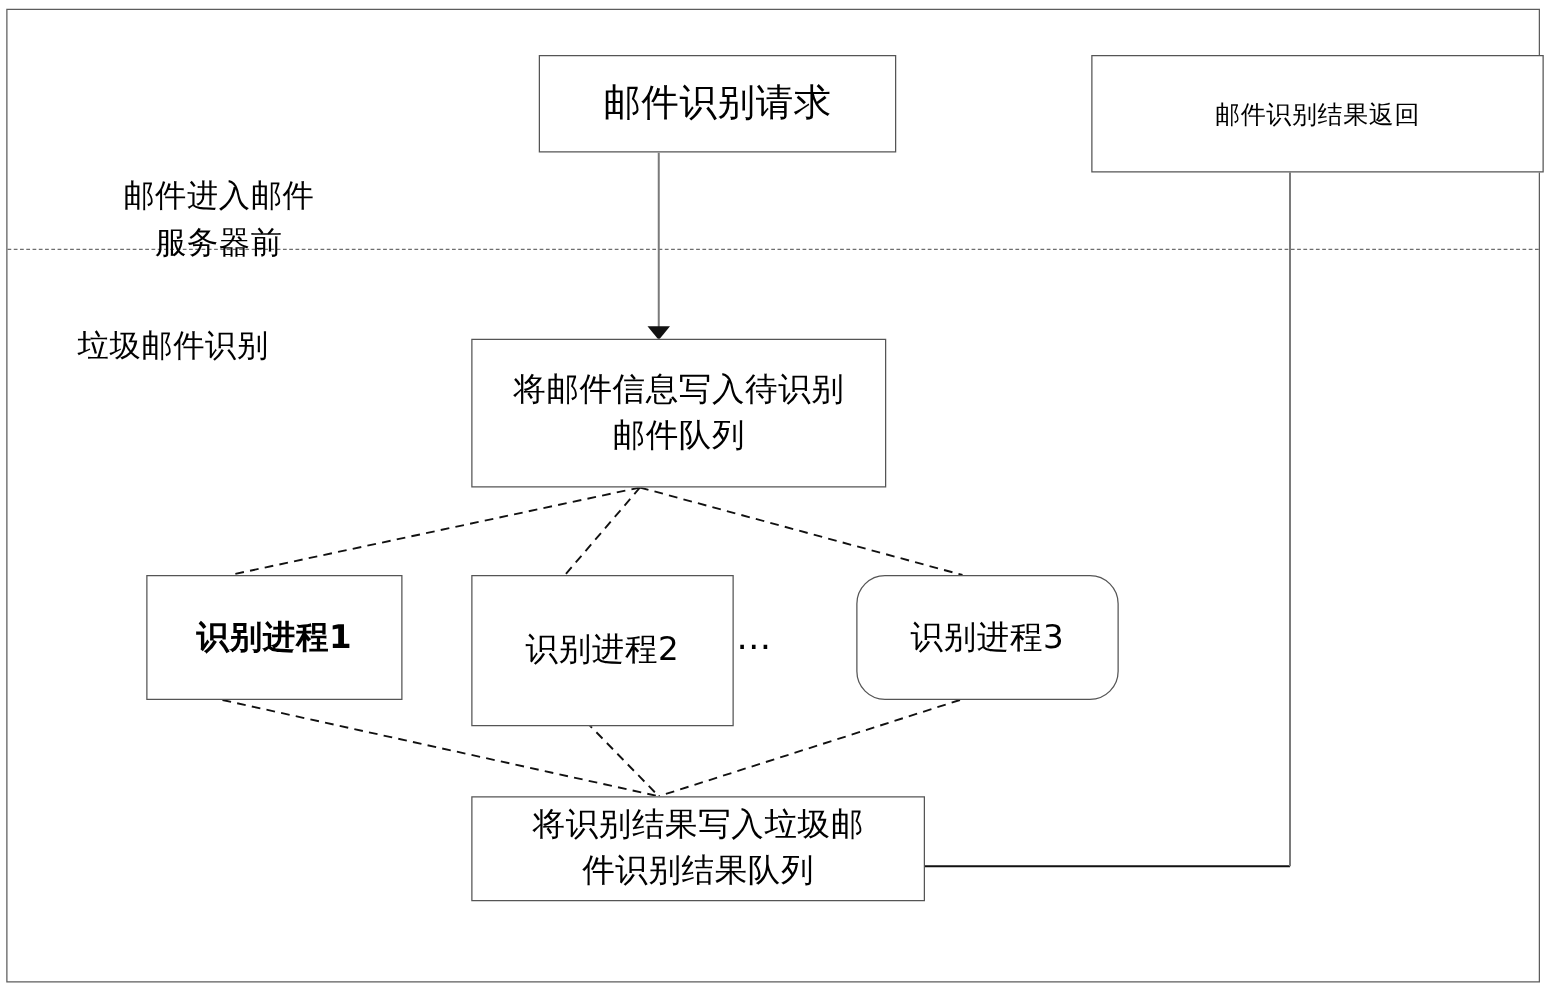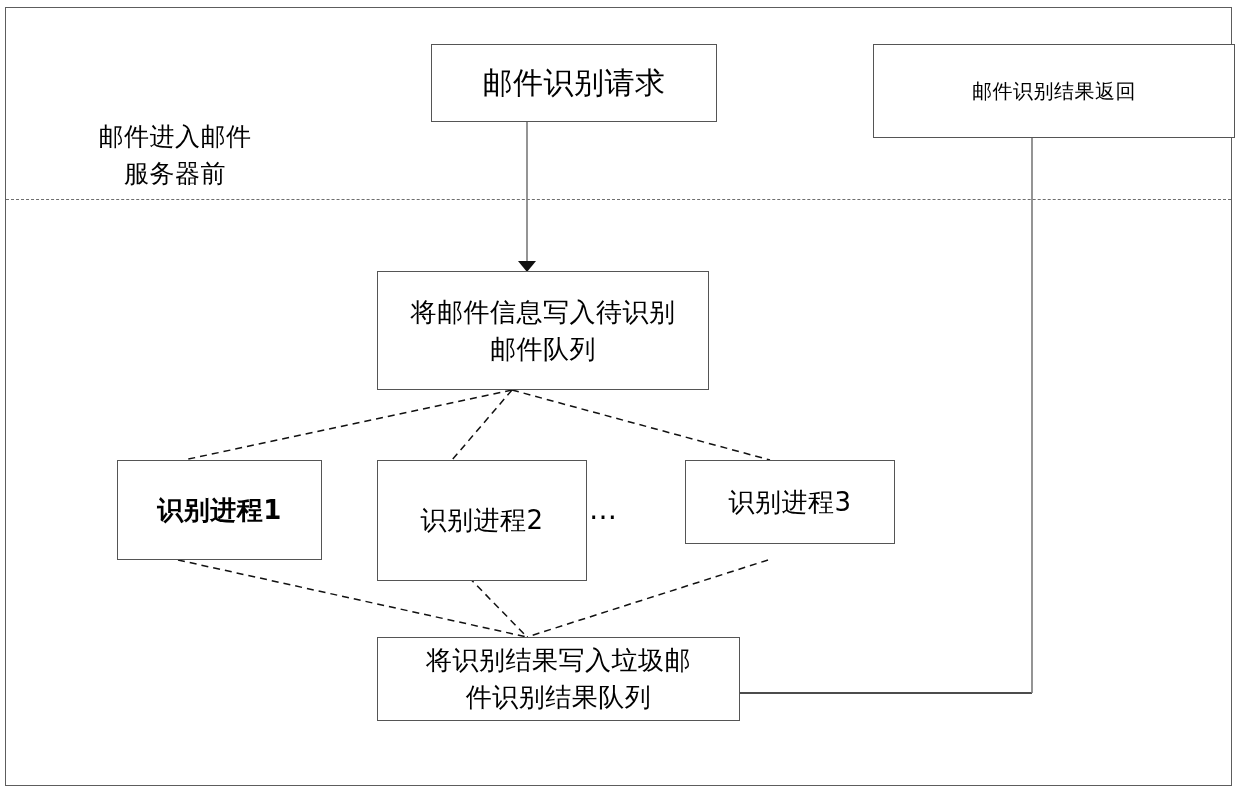--- a/index.html
+++ b/index.html
@@ -72,36 +72,38 @@
   #node-proc-1 {
     left: 85px; top: 460px; width: 205px; height: 100px;
     font-size: 26px;
     font-weight: bold;
   }
   #node-proc-2 {
     left: 345px; top: 460px; width: 210px; height: 121px;
     font-size: 26px;
   }
   #node-proc-3 {
-    left: 653px; top: 460px; width: 210px; height: 84px;
-    font-size: 26px;
+    left: 653px; top: 460px; width: 210px; height: 100px;
+    font-size: 26px;
+    border-radius: 23px;
   }
   #node-write-result {
     left: 345px; top: 637px; width: 363px; height: 84px;
     font-size: 26px;
   }
   
   .band-label {
     position: absolute;
     color: #000000;
     font-size: 25px;
     line-height: 1.48;
     text-align: center;
     white-space: pre-line;
     letter-spacing: 0.5px;
+    margin-top: 20px;
   }
   #label-before-server {
     left: 60px; top: 118px; width: 230px;
   }
   #label-spam-detect {
     left: 62px; top: 238px; width: 220px;
     text-align: left;
   }
   
   #ellipsis-processes {
@@ -160,20 +162,21 @@
     <g>
       <line x1="708" y1="693" x2="1032" y2="693" stroke="#111111" stroke-width="1.7"></line>
       <line x1="1032" y1="693" x2="1032" y2="133" stroke="#7a7a7a" stroke-width="1.6"></line>
       <path d="M1023,133 L1041,133 L1032,121 Z" fill="#111111"></path>
     </g>
   </svg>
 
   <div class="band-label" id="label-before-server">邮件进入邮件
 服务器前</div>
 
+  <div class="band-label" id="label-spam-detect">垃圾邮件识别</div>
 
   <div class="node" id="node-request">
     <span class="node-text">邮件识别请求</span>
   </div>
 
   <div class="node" id="node-result-return">
     <span class="node-text">邮件识别结果返回</span>
   </div>
 
   <div class="node" id="node-write-queue">

